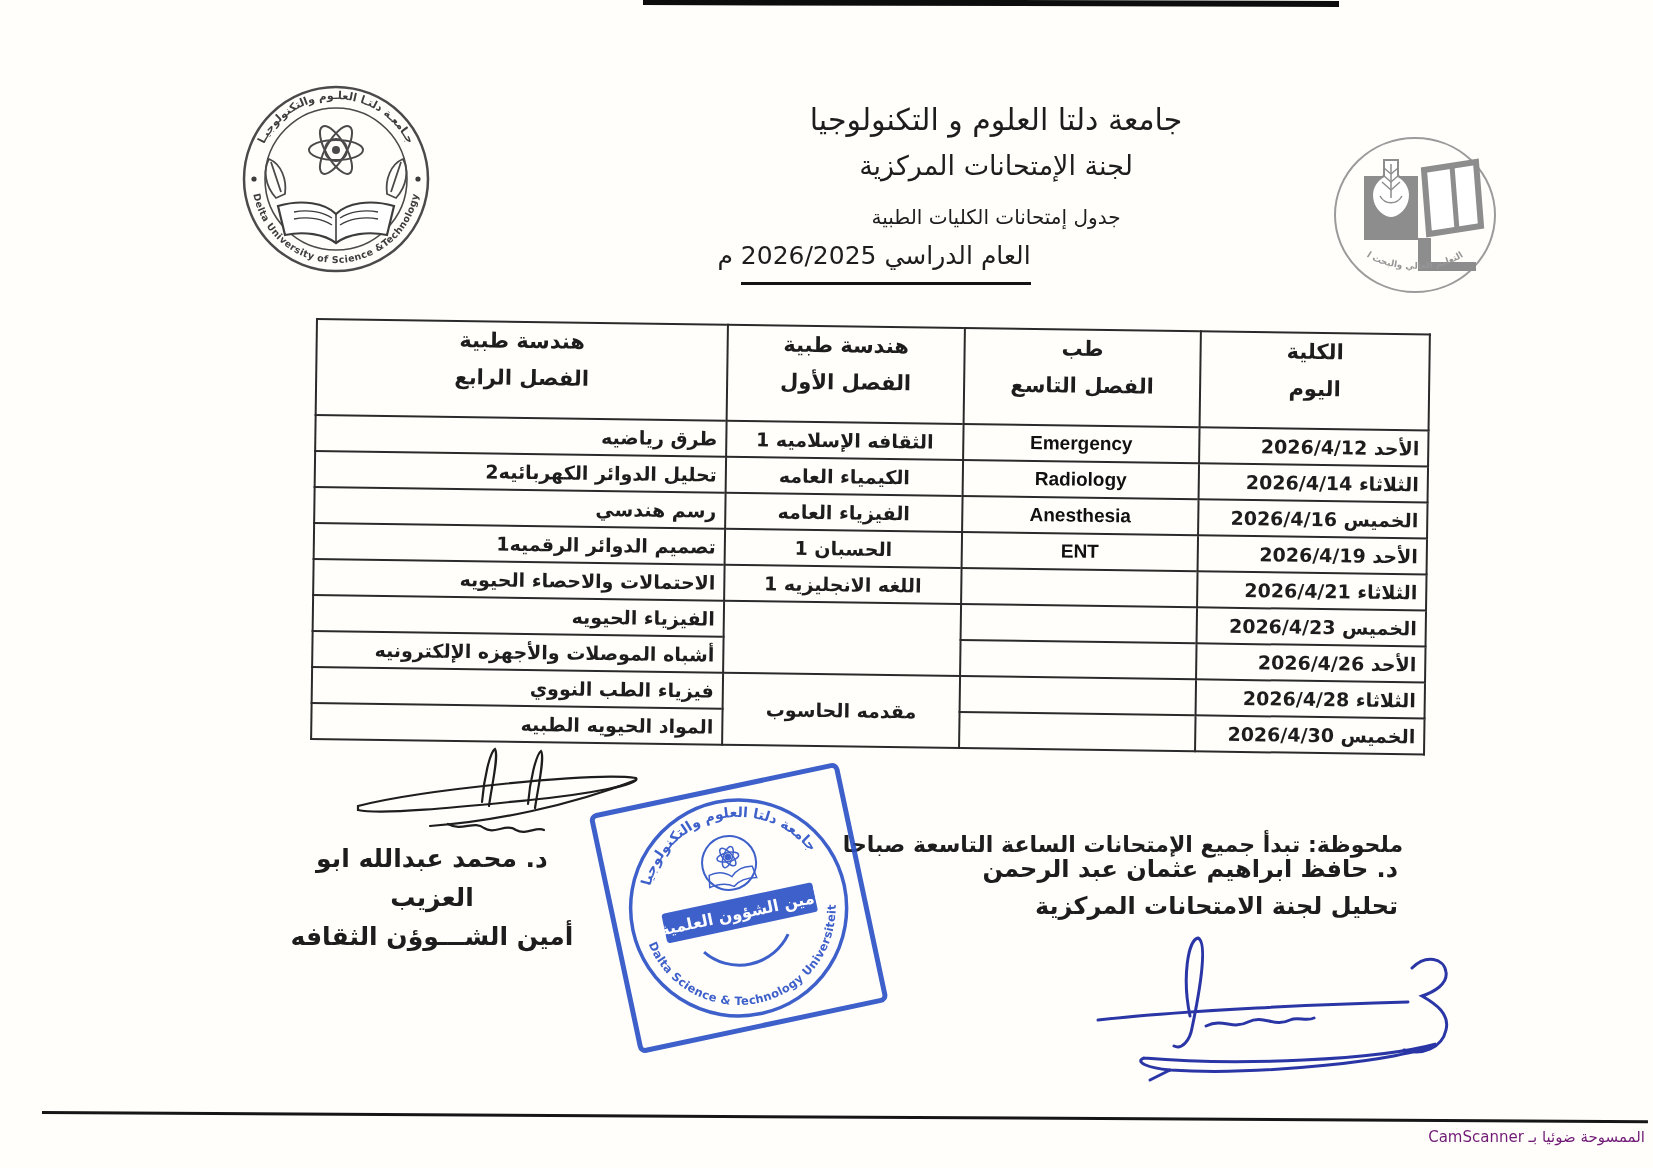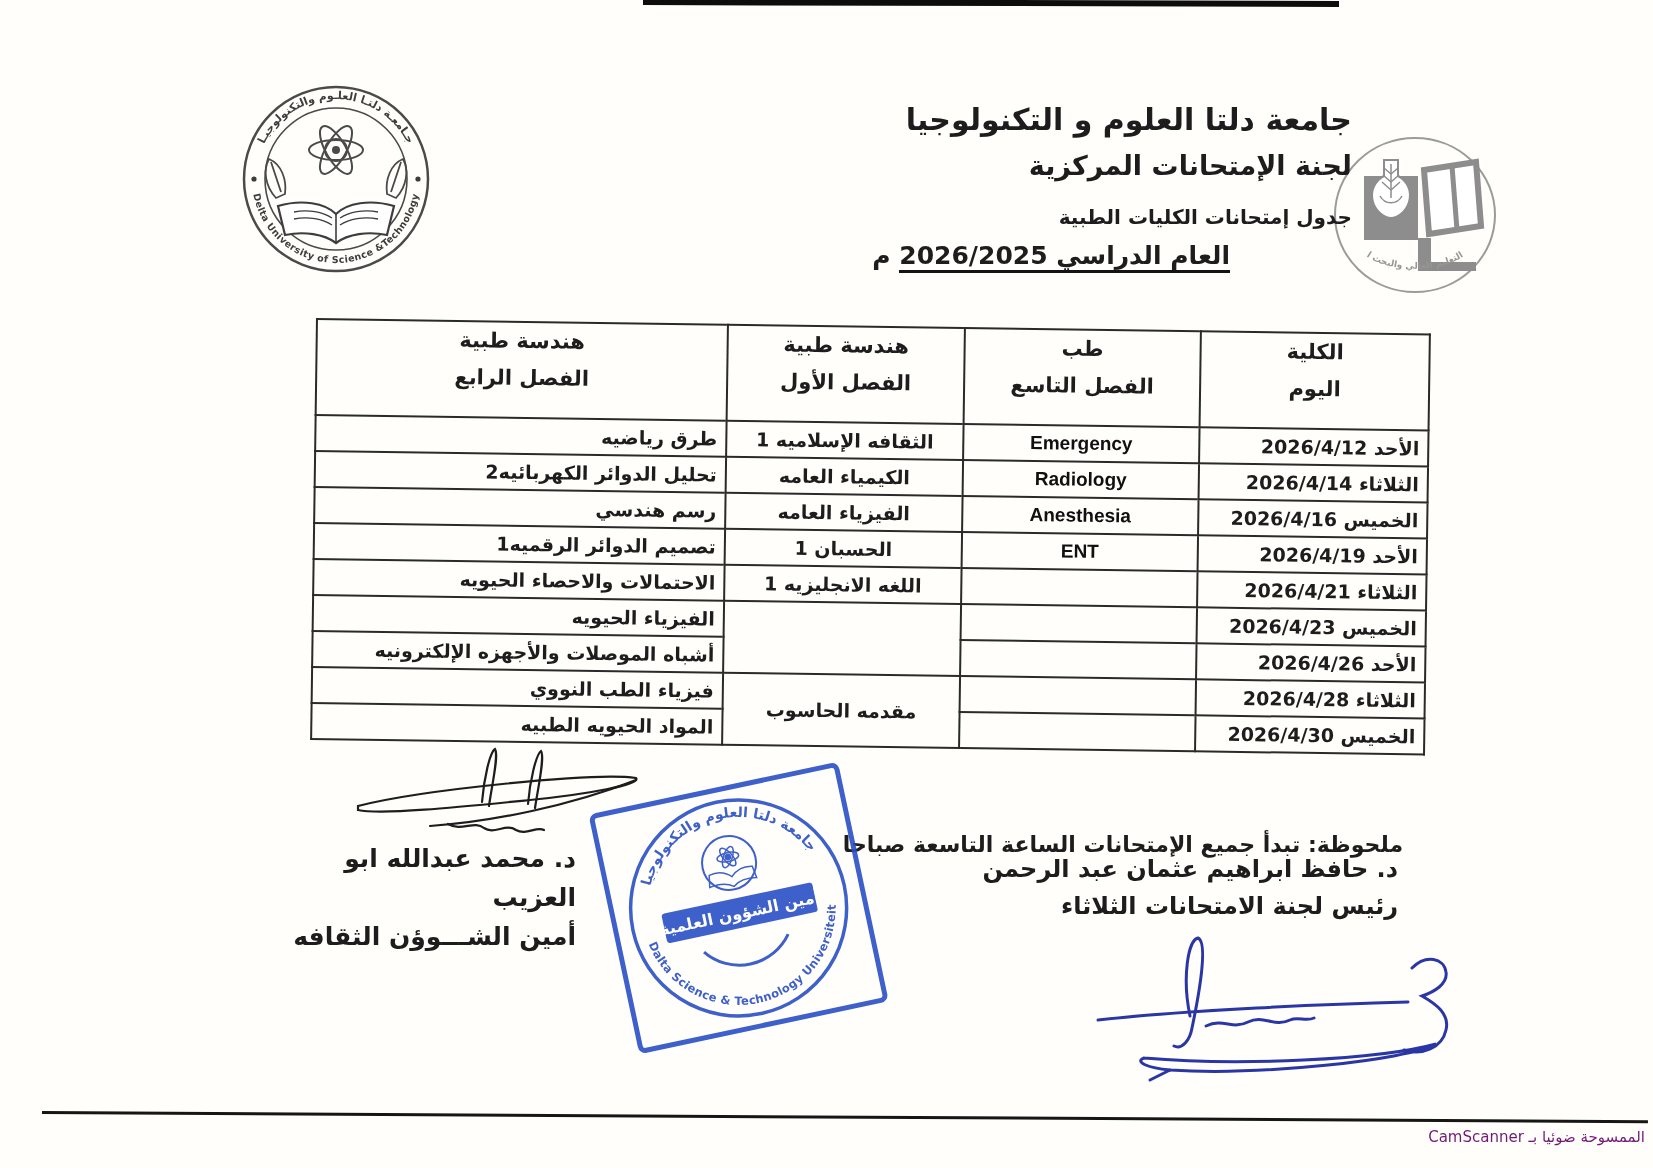--- a/index.html
+++ b/index.html
@@ -4,46 +4,46 @@
 <style>
   html,body{margin:0;padding:0;}
   .canvas{
     position:relative; width:1653px; height:1168px; overflow:hidden;
     background:#fffefa; font-family:"DejaVu Sans",sans-serif; color:#1d1d1d;
   }
   
   .top-edge{position:absolute; left:643px; top:0; width:696px; height:6px; background:#0d0d0d; transform:rotate(0.15deg);}
   .bottom-edge{position:absolute; left:42px; top:1111px; width:1606px; height:3px; background:#161616; transform:rotate(0.33deg); transform-origin:0 0;}
   
-  .title-block{position:absolute; left:712px; top:102px; width:640px; text-align:right; direction:rtl; font-weight:bold;}
+  .title-block{position:absolute; left:676px; top:102px; width:640px; text-align:center; direction:rtl; font-weight:normal;}
   .t1{font-size:30px; margin-bottom:13px;}
   .t2{font-size:27px; margin-bottom:24px;}
   .t3{font-size:20px; margin-bottom:12px;}
   .t4{font-size:25px; transform:translateX(-122px);}
-  .t4 .u{border-bottom:3px solid #141414; padding-bottom:0;}
+  .t4 .u{border-bottom:3px solid #141414; padding-bottom:12px;}
   
   .uni-logo{position:absolute; left:222px; top:66px; width:228px; height:228px;}
   .min-logo{position:absolute; left:1330px; top:134px; width:170px; height:166px;}
   
   .table-wrap{position:absolute; left:316px; top:318px; transform:rotate(0.8deg); transform-origin:0 0;}
   table.sched{border-collapse:collapse; direction:rtl; table-layout:fixed; width:1113px; background:transparent;}
   table.sched th, table.sched td{border:2px solid #2a2a2a; padding:0 8px; box-sizing:border-box; overflow:hidden;}
   table.sched th{height:96px; vertical-align:top; font-size:21px; font-weight:bold; text-align:center;}
   .th-l1{margin-top:6px;}
   .th-l2{margin-top:13px;}
   table.sched td{height:36px; font-size:19px; font-weight:bold;}
   td.c-day{text-align:right; padding-right:12px; white-space:nowrap;}
   td.c-day .num{letter-spacing:0.5px;}
   td.c-med{text-align:center; font-family:"Liberation Sans",sans-serif; font-weight:normal; font-size:24px; color:#101010;}
   td.c-s1{text-align:center;}
   td.c-s4{text-align:right; padding-right:10px;}
   
   .note{position:absolute; right:250px; top:832px; direction:rtl; font-weight:bold; font-size:22px;}
   .sig-right{position:absolute; right:255px; top:851px; direction:rtl; text-align:right; font-weight:bold; font-size:24px; line-height:37px;margin-left:44px;}
-  .sig-left{position:absolute; left:288px; top:839px; width:288px; direction:rtl; font-weight:bold; font-size:25px; line-height:39px;}
+  .sig-left{position:absolute; left:288px; top:839px; width:288px; direction:rtl; text-align:center; font-weight:bold; font-size:25px; line-height:39px;}
   
   .ink-left{position:absolute; left:330px; top:740px; width:345px; height:118px;}
   .ink-right{position:absolute; left:1078px; top:916px; width:420px; height:168px;}
   .stamp{position:absolute; left:585px; top:752px; width:306px; height:306px; transform:rotate(-12deg); opacity:0.9;}
   
   .credit{position:absolute; right:8px; top:1128px; direction:rtl; font-size:15px; color:#701a75;}
 </style>
 </head>
 <body>
 
@@ -206,21 +206,21 @@
           <td class="c-s4">المواد الحيويه الطبيه</td>
         </tr>
       </tbody>
     </table>
   </div>
 
   <div class="note">ملحوظة: تبدأ جميع الإمتحانات الساعة التاسعة صباحا</div>
 
   <div class="sig-right">
     <div>د. حافظ ابراهيم عثمان عبد الرحمن</div>
-    <div>رئيس لجنة الامتحانات الثلاثاء</div>
+    <div>تحليل لجنة الامتحانات المركزية</div>
   </div>
 
   <div class="sig-left">
     <div>د. محمد عبدالله ابو العزيب</div>
     <div>أمين الشـــوؤن الثقافه</div>
   </div>
 
   <svg class="ink-left" viewBox="0 0 345 118">
     <g stroke="#1d1d1d" stroke-width="2.2" fill="none" stroke-linecap="round">
       <path d="M 28,66 C 90,50 265,32 306,38 C 312,44 260,54 200,60 C 130,67 52,75 28,70 Z"></path>

